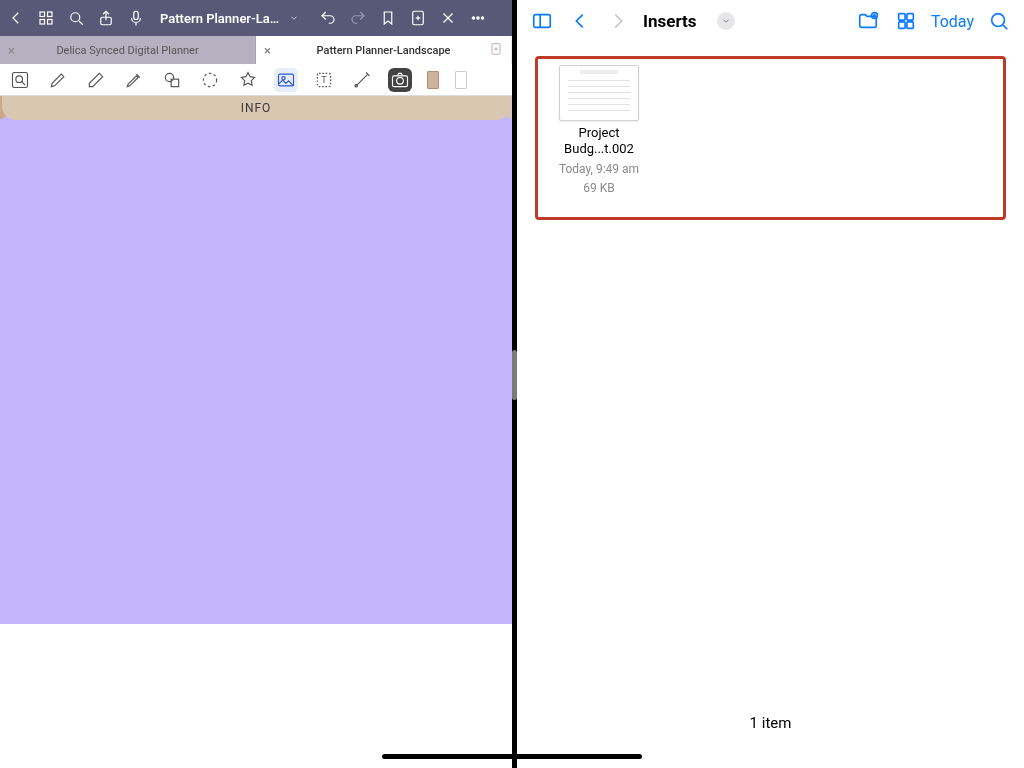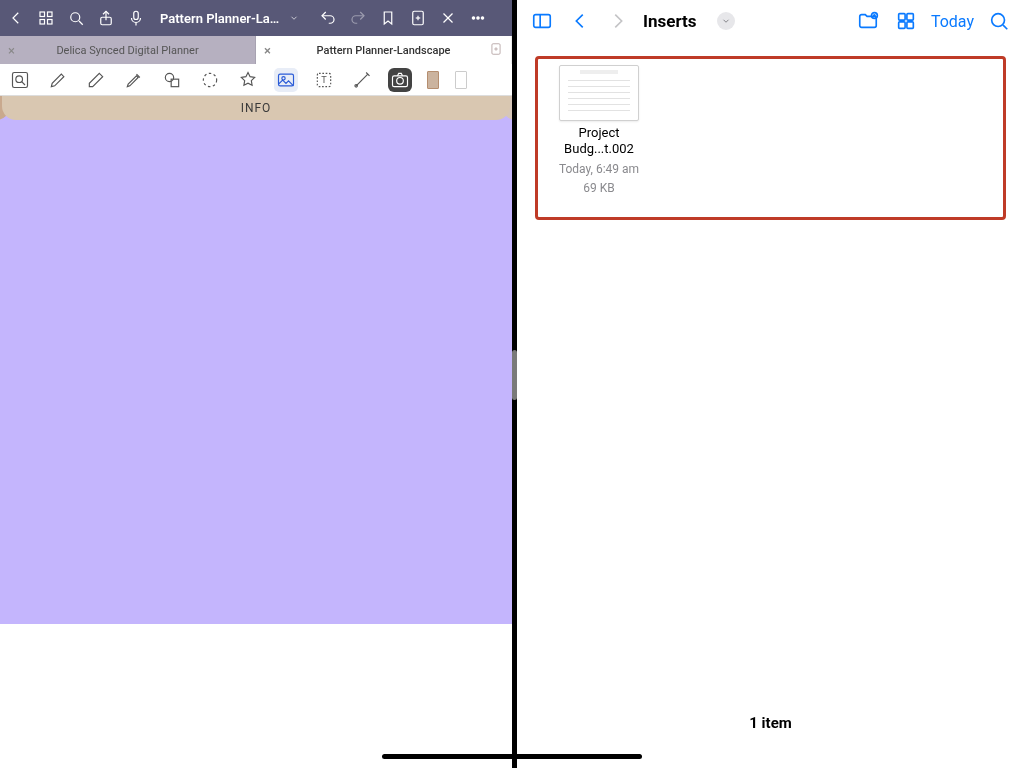--- a/index.html
+++ b/index.html
@@ -65,21 +65,21 @@
 .files-grid { flex:1; padding:14px 18px; position:relative; }
 .file-card { width:114px; display:flex; flex-direction:column; align-items:center; gap:4px; cursor:pointer; }
 .file-sel { border:3px solid #bf3b27; border-radius:4px; padding:6px 4px 20px; }
 .thumb { width:80px; height:56px; background:#fff; border:1px solid #d0d0d0; border-radius:2px; box-shadow:0 1px 2px rgba(0,0,0,.08); position:relative; overflow:hidden; }
 .thumb .tline{position:absolute;left:8px;right:8px;height:1px;background:#e2e2e2;}
 .thumb .thdr{position:absolute;top:4px;left:20px;right:20px;height:4px;background:#eee;}
 .fc-name { font-size:13px; color:#000; text-align:center; line-height:1.25; max-width:100px; }
 .fc-meta { font-size:12px; color:#8a8a8e; text-align:center; line-height:1.3; }
 
 .files-footer { padding:0 0 36px; text-align:center; }
-.ff-count { font-size:15px; font-weight:700; color:#000; }
+.ff-count { font-size:15px; font-weight:400; color:#000; }
 .ff-sync { font-size:13px; color:#555; margin-top:4px; }
 </style>
 </head>
 <body>
 
 <div class="root">
 
   <div class="left">
 
     <div class="gn-topbar">
@@ -331,21 +331,21 @@
               <div class="tline" style="top:20px"></div>
             <div class="tline" style="top:26px"></div>
               <div class="tline" style="top:32px"></div>
             <div class="tline" style="top:38px"></div>
               <div class="tline" style="top:44px"></div>
           </div>
           <div class="fc-name">
             <span>Project</span><br>
             <span>Budg...t.002</span>
           </div>
-          <div class="fc-meta">Today, 6:49 am</div>
+          <div class="fc-meta">Today, 9:49 am</div>
           <div class="fc-meta">69 KB</div>
         </div>
       </div>
     </div>
 
     <div class="files-footer">
       <div class="ff-count">1 item</div>
     </div>
   </div>
 

